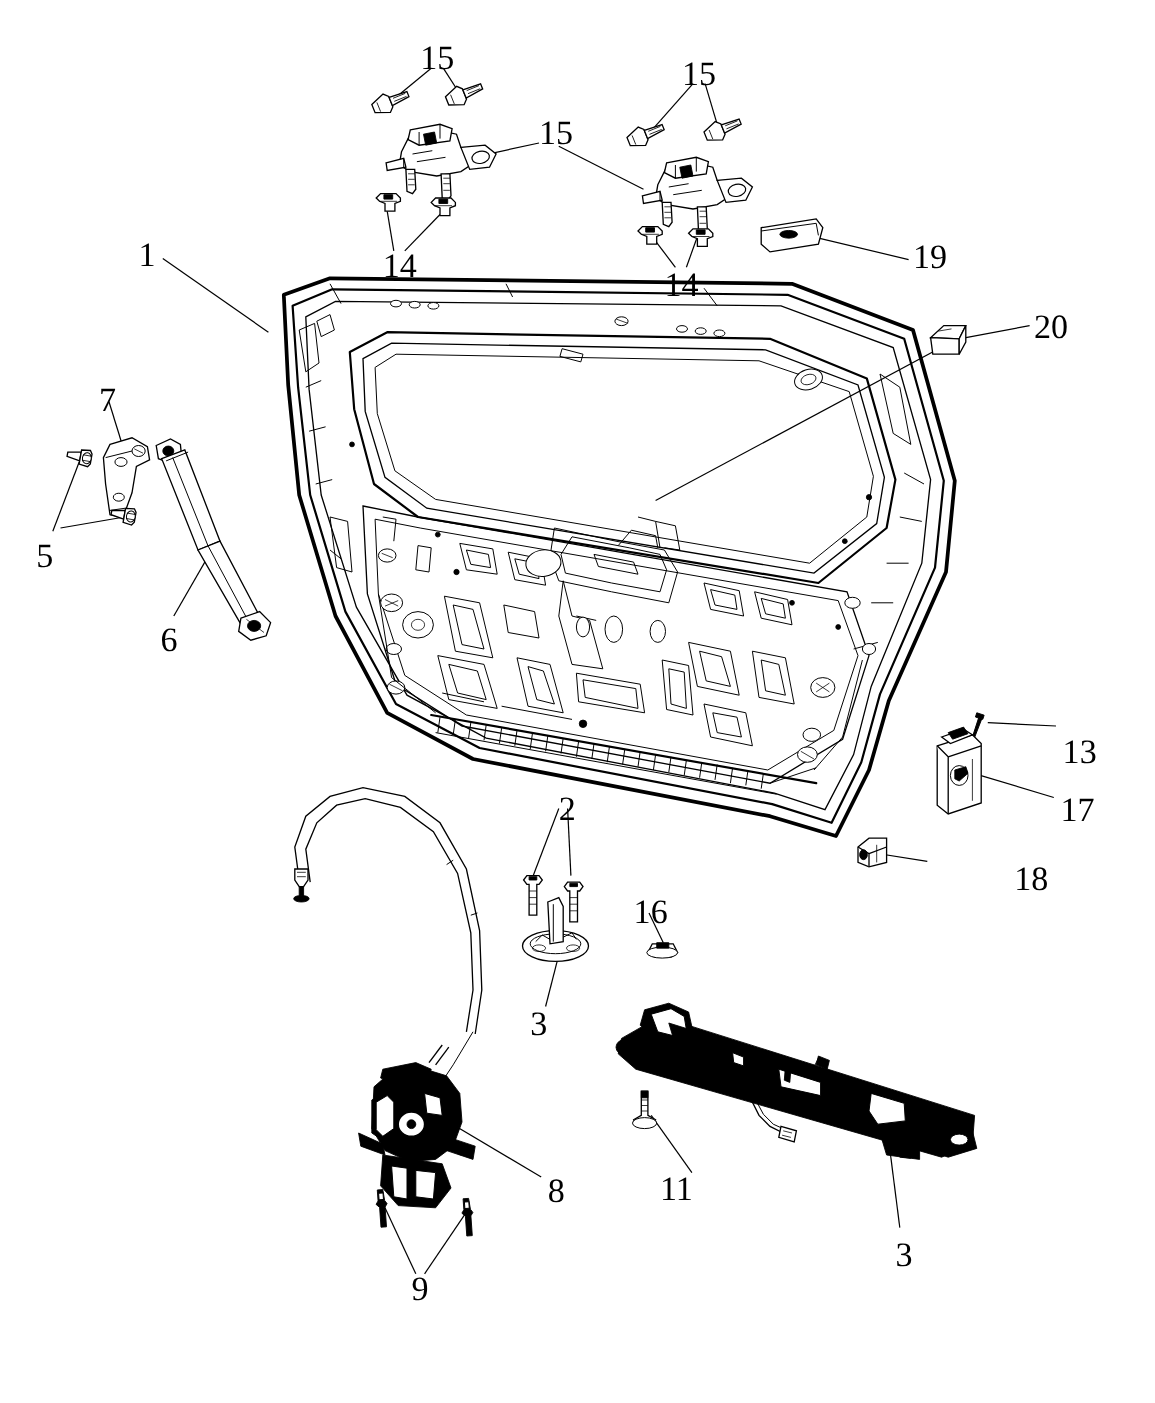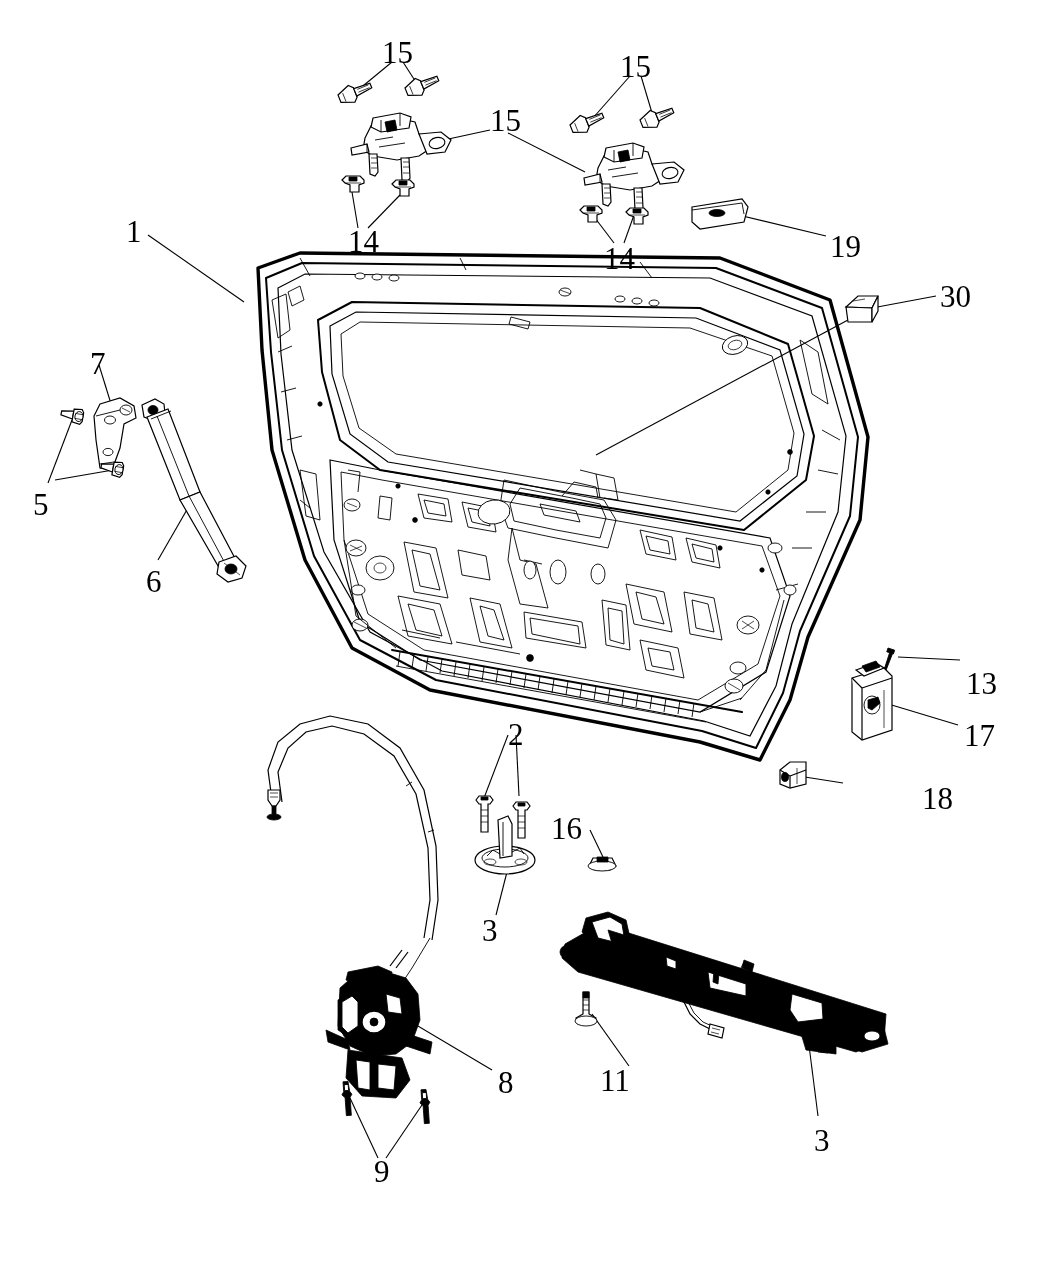--- a/index.html
+++ b/index.html
@@ -564,23 +564,23 @@
   <span class="callout-num" style="left:146px; top:566px;">6</span>
   <span class="callout-num" style="left:90px;  top:348px;">7</span>
   <span class="callout-num" style="left:498px; top:1067px;">8</span>
   <span class="callout-num" style="left:374px; top:1156px;">9</span>
   <span class="callout-num" style="left:490px; top:105px;">15</span>
   <span class="callout-num" style="left:600px; top:1065px;">11</span>
   <span class="callout-num" style="left:482px; top:915px;">3</span>
   <span class="callout-num" style="left:966px; top:668px;">13</span>
   <span class="callout-num" style="left:348px; top:226px;">14</span>
   <span class="callout-num" style="left:382px; top:37px;">15</span>
-  <span class="callout-num" style="left:551px; top:813px;">16</span>
+  <span class="callout-num" style="left:576px; top:813px;">16</span>
   <span class="callout-num" style="left:964px; top:720px;">17</span>
   <span class="callout-num" style="left:890px; top:783px;margin-left:32px;">18</span>
-  <span class="callout-num" style="left:830px; top:231px;">19</span>
-  <span class="callout-num" style="left:940px; top:281px;">30</span>
+  <span class="callout-num" style="left:830px; top:218px;">19</span>
+  <span class="callout-num" style="left:940px; top:281px;">20</span>
 
   <span class="callout-num" style="left:604px; top:243px;">14</span>
   <span class="callout-num" style="left:620px; top:51px;">15</span>
 </div>
 
 </div>
 
 </body></html>

